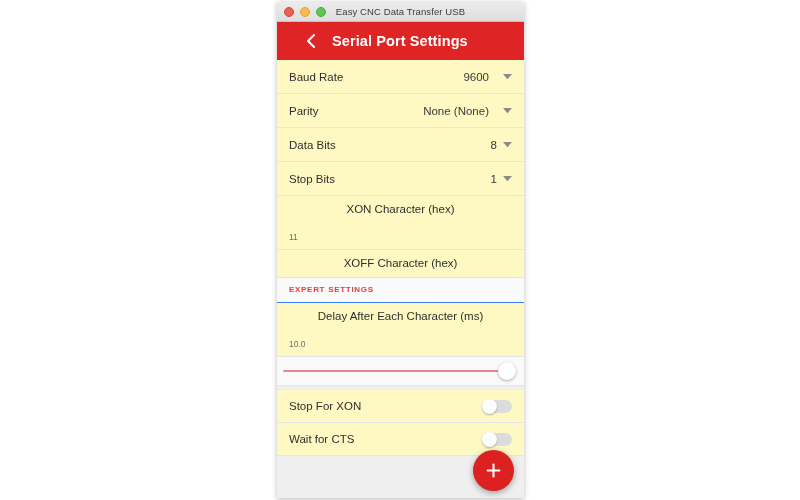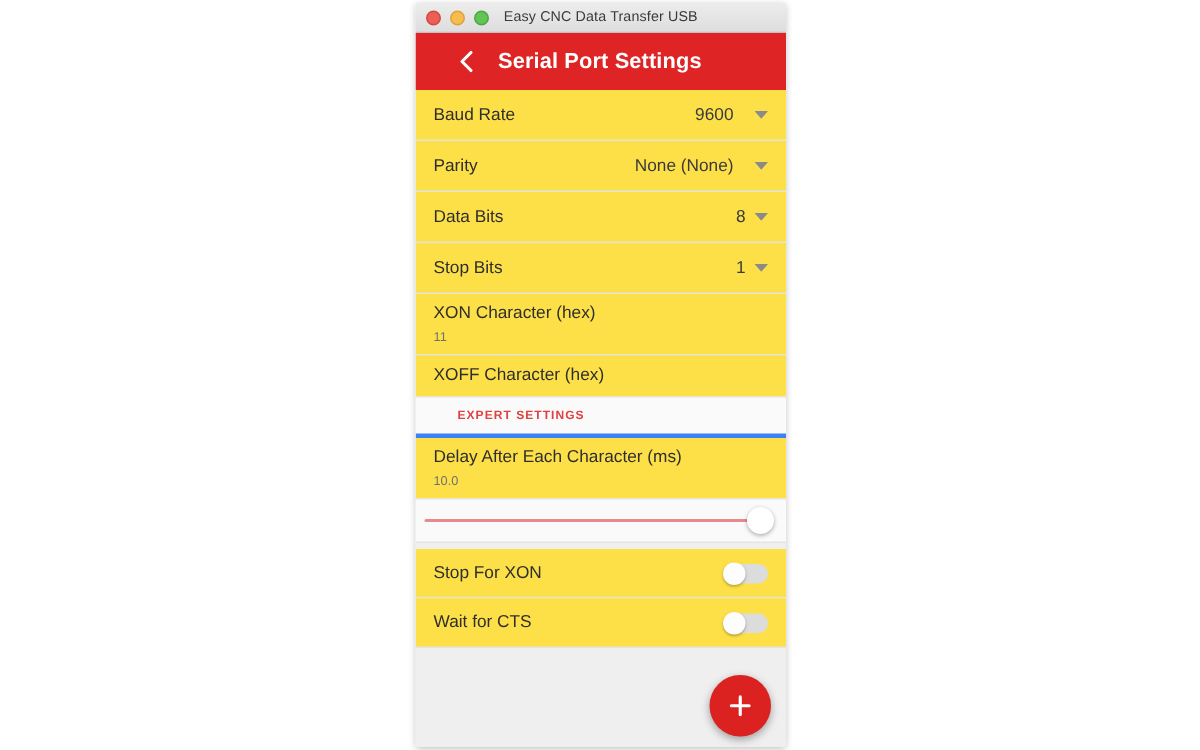--- a/index.html
+++ b/index.html
@@ -95,21 +95,21 @@
 
   
   .content {
     position: relative;
     height: calc(496px - 19px - 38px);
     background: #efefef;
     overflow: hidden;
   }
 
   .row {
-    background: #fde047;
+    background: #fef9c3;
     border-bottom: 1px solid #e4e4e4;
     padding: 0 12px;
     display: flex;
     align-items: center;
     justify-content: space-between;
     box-sizing: border-box;
   }
   .row.select-row { height: 34px; }
 
   .row-label {
@@ -138,33 +138,34 @@
   
   .row.stack {
     display: block;
     padding-top: 6px;
     padding-bottom: 6px;
   }
   .stack-label {
     font-size: 11.5px;
     color: #2e2e2e;
     line-height: 15px;
+    text-align: center;
   }
   .stack-value {
     font-size: 8.5px;
     color: #707070;
     line-height: 12px;
-    margin-top: 1px;
+    margin-top: 14px;
   }
 
   
   .section-head {
     background: #fafafa;
-    border-bottom: 3px solid #3b82f6;
-    padding: 7px 12px 8px 28px;
+    border-bottom: 1px solid #3b82f6;
+    padding: 7px 12px 8px 12px;
     font-size: 8px;
     font-weight: bold;
     color: #e04040;
     letter-spacing: 0.7px;
   }
 
   
   .slider-row {
     background: #fafafa;
     border-bottom: 1px solid #e4e4e4;

